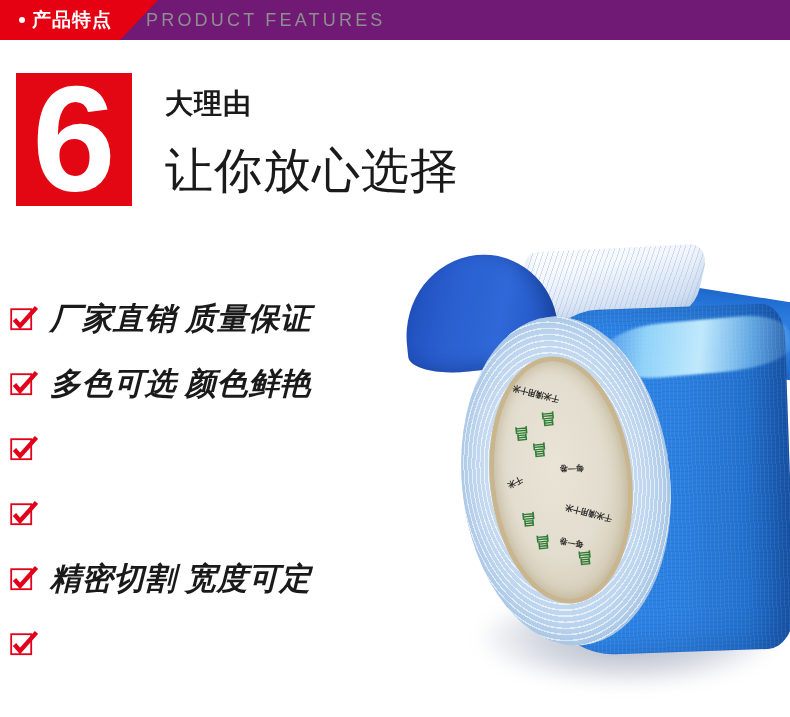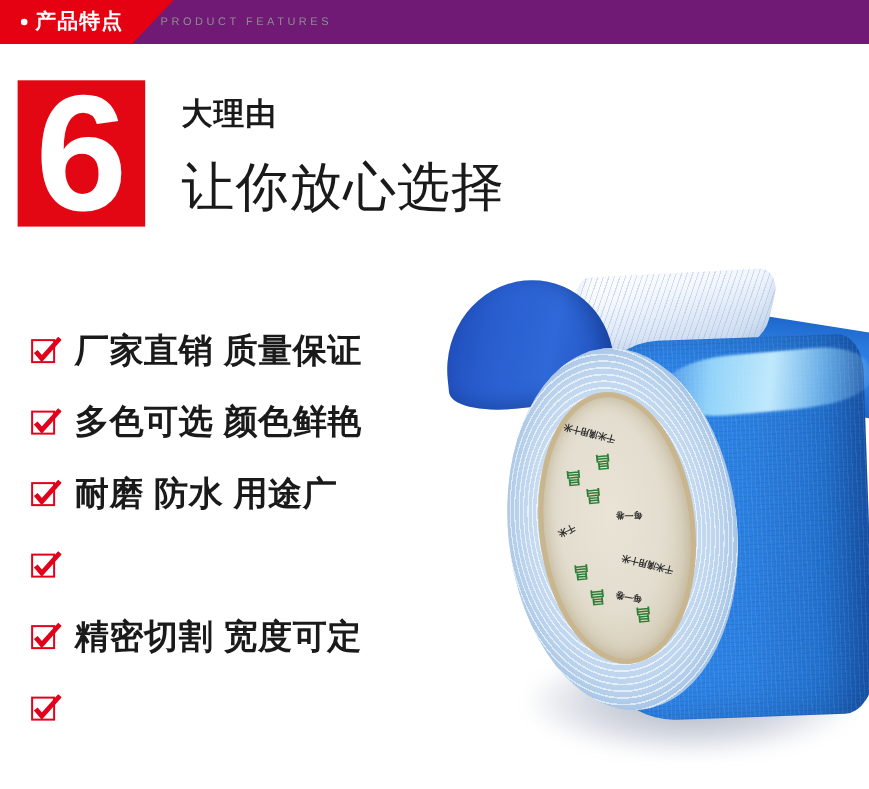--- a/index.html
+++ b/index.html
@@ -49,21 +49,21 @@
     font-size: 19px;
     font-weight: bold;
     color: #ffffff;
     letter-spacing: 1px;
     line-height: 22px;
     white-space: nowrap;
   }
   .topbar-en {
     position: absolute;
     left: 146px; top: 12px;
-    font-size: 10px;
+    font-size: 18px;
     color: #8e8e8e;
     letter-spacing: 3.2px;
     line-height: 17px;
     white-space: nowrap;
   }
 
   
   .num-box {
     position: absolute;
     left: 16px; top: 73px;
@@ -101,22 +101,23 @@
     font-weight: normal;
     color: #1a1a1a;
     line-height: 58px;
     letter-spacing: 1px;
     white-space: nowrap;
   }
 
   
   .features {
     position: absolute;
-    left: 28px; top: 298px;
+    left: 10px; top: 298px;
     width: 380px;
+    font-style: italic;
   }
   .feature-row {
     position: relative;
     height: 65px;
   }
   .chk {
     position: absolute;
     left: 0; top: 7px;
     width: 28px;
     height: 28px;
@@ -329,21 +330,20 @@
       <span class="feature-label">多色可选 颜色鲜艳</span>
     </div>
 
     <div class="feature-row">
       <span class="chk">
         <svg width="28" height="28" viewBox="0 0 28 28">
           <rect x="1.2" y="4.2" width="20" height="20" fill="#ffffff" stroke="#e2001a" stroke-width="1.8"></rect>
           <path d="M4.5 14.5 L10 21 L26.5 2.5" fill="none" stroke="#e2001a" stroke-width="4.4" stroke-linecap="butt" stroke-linejoin="miter"></path>
         </svg>
       </span>
-      <span class="feature-label">耐磨 防水 用途广</span>
     </div>
 
     <div class="feature-row">
       <span class="chk">
         <svg width="28" height="28" viewBox="0 0 28 28">
           <rect x="1.2" y="4.2" width="20" height="20" fill="#ffffff" stroke="#e2001a" stroke-width="1.8"></rect>
           <path d="M4.5 14.5 L10 21 L26.5 2.5" fill="none" stroke="#e2001a" stroke-width="4.4" stroke-linecap="butt" stroke-linejoin="miter"></path>
         </svg>
       </span>
     </div>

